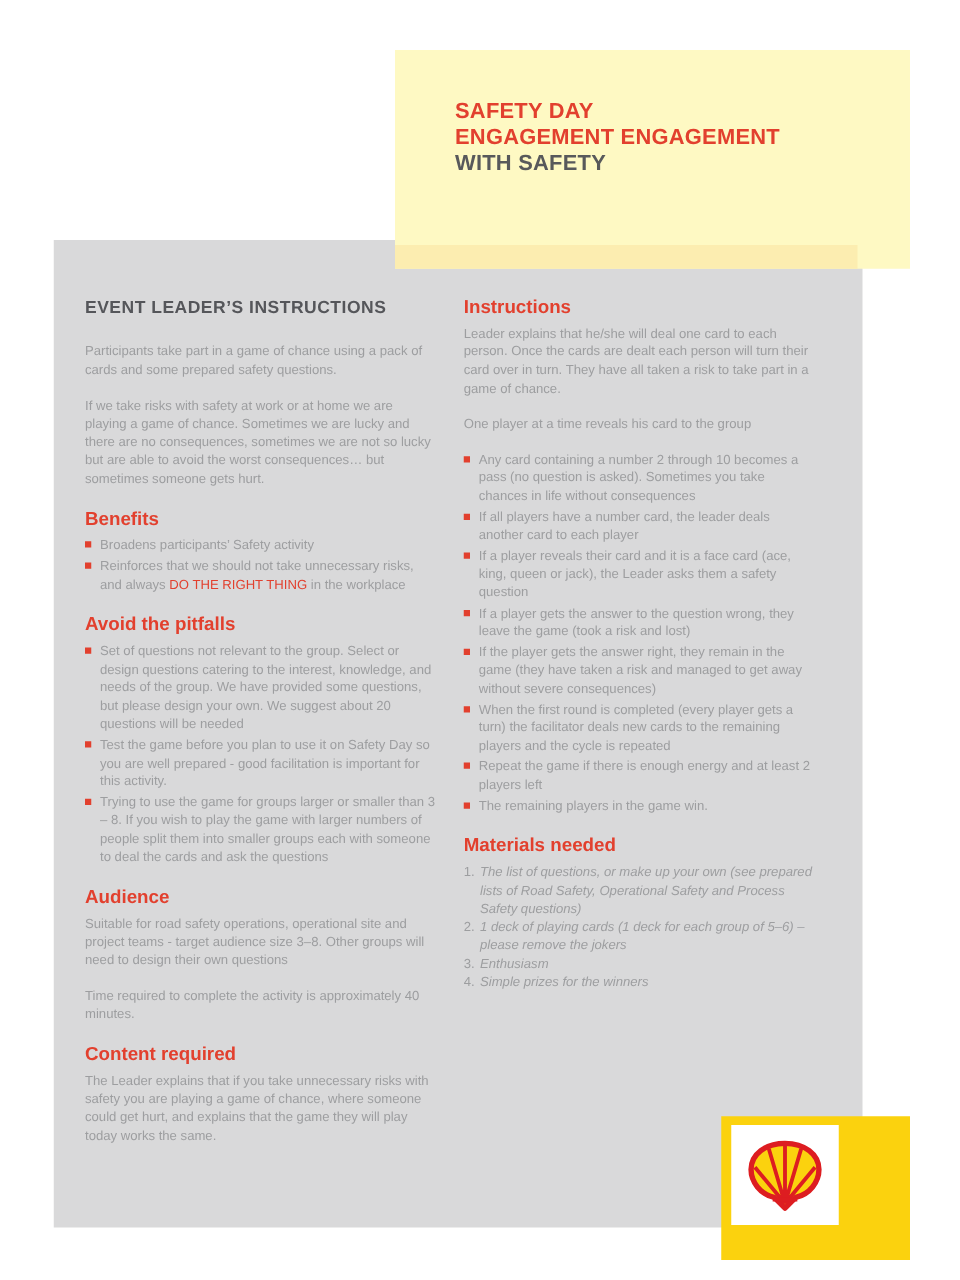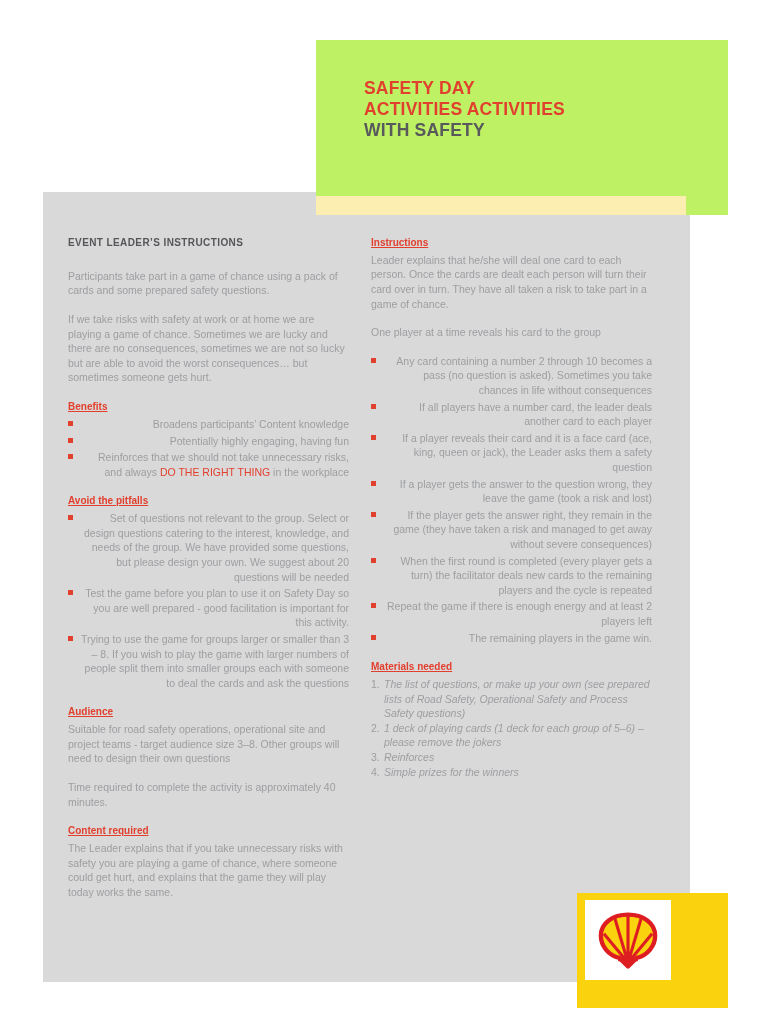--- a/index.html
+++ b/index.html
@@ -8,42 +8,42 @@
     font-family:"Liberation Sans", sans-serif;
   }
   
   .panel{
     position:absolute;left:43px;top:192px;width:647px;height:790px;
     background:#d9d9da;z-index:1;
   }
   
   .header{
     position:absolute;left:316px;top:40px;width:412px;height:175px;
-    background:#bef264;z-index:2;
+    background:#fef9c3;z-index:2;
   }
   .header-pale{
     position:absolute;left:0;bottom:0;width:370px;height:19px;
     background:#fcedb0;
   }
   .title{padding:38px 20px 0 48px;}
   .t-line{font-weight:bold;font-size:17.5px;line-height:21px;letter-spacing:.2px;}
   .t-red{color:#e2402e;}
   .t-gray{color:#58595b;}
   
   .columns{
     position:absolute;left:68px;top:236px;width:584px;z-index:4;
     display:flex;gap:22px;
   }
   .col{width:281px;color:#9d9ea0;font-size:10.5px;line-height:1.39;}
   .col > :first-child{margin-top:0;}
-  .h-dark{color:#55565a;font-weight:bold;font-size:10px;letter-spacing:.4px;margin:0 0 19px;}
-  .h-red{color:#e2402e;font-weight:bold;font-size:10px;margin:15px 0 3px;text-decoration:underline;}
+  .h-dark{color:#55565a;font-weight:bold;font-size:14px;letter-spacing:.4px;margin:0 0 19px;}
+  .h-red{color:#e2402e;font-weight:bold;font-size:15px;margin:15px 0 3px;}
   p.body{margin:0 0 14px;}
   p.body.tight{margin:0 0 14px;}
-  .bullet{display:flex;margin:0 0 2px;text-align:right;}
+  .bullet{display:flex;margin:0 0 2px;}
   .sq{width:5px;height:5px;background:#e2402e;margin:4px 7px 0 0;flex:none;}
   .bt{flex:1;}
   .red{color:#e2402e;}
   .num-item{display:flex;}
   .num{width:13px;flex:none;}
   .nt{flex:1;font-style:italic;}
   
   .footer{
     position:absolute;left:577px;top:893px;width:151px;height:115px;
     background:#fbd20e;z-index:2;
@@ -54,42 +54,38 @@
   }
 </style>
 </head>
 <body>
 
 <div class="panel"></div>
 
 <div class="header">
   <div class="title">
     <div class="t-line t-red">SAFETY DAY</div>
-    <div class="t-line t-red">ACTIVITIES ACTIVITIES</div>
+    <div class="t-line t-red">ENGAGEMENT ENGAGEMENT</div>
     <div class="t-line t-gray">WITH SAFETY</div>
   </div>
   <div class="header-pale"></div>
 </div>
 
 <div class="columns">
 
   <div class="col">
     <div class="h-dark">EVENT LEADER’S INSTRUCTIONS</div>
 
     <p class="body">Participants take part in a game of chance using a pack of cards and some prepared safety questions.</p>
     <p class="body">If we take risks with safety at work or at home we are playing a game of chance. Sometimes we are lucky and there are no consequences, sometimes we are not so lucky but are able to avoid the worst consequences… but sometimes someone gets hurt.</p>
 
     <div class="h-red">Benefits</div>
     <div class="bullet">
       <span class="sq"></span>
-      <span class="bt">Broadens participants’ Content knowledge</span>
-    </div>
-    <div class="bullet">
-      <span class="sq"></span>
-      <span class="bt">Potentially highly engaging, having fun</span>
+      <span class="bt">Broadens participants’ Safety activity</span>
     </div>
     <div class="bullet">
       <span class="sq"></span>
       <span class="bt"><span>Reinforces that we should not take unnecessary risks, and always </span><span class="red">DO THE RIGHT THING</span><span> in the workplace</span></span>
     </div>
 
     <div class="h-red">Avoid the pitfalls</div>
     <div class="bullet">
       <span class="sq"></span>
       <span class="bt">Set of questions not relevant to the group. Select or design questions catering to the interest, knowledge, and needs of the group. We have provided some questions, but please design your own. We suggest about 20 questions will be needed</span>
@@ -154,21 +150,21 @@
     <div class="num-item">
       <span class="num">1.</span>
       <span class="nt">The list of questions, or make up your own (see prepared lists of Road Safety, Operational Safety and Process Safety questions)</span>
     </div>
     <div class="num-item">
       <span class="num">2.</span>
       <span class="nt">1 deck of playing cards (1 deck for each group of  5–6) – please remove the jokers</span>
     </div>
     <div class="num-item">
       <span class="num">3.</span>
-      <span class="nt">Reinforces</span>
+      <span class="nt">Enthusiasm</span>
     </div>
     <div class="num-item">
       <span class="num">4.</span>
       <span class="nt">Simple prizes for the winners</span>
     </div>
   </div>
 </div>
 
 <div class="footer">
   <div class="logo-box">

